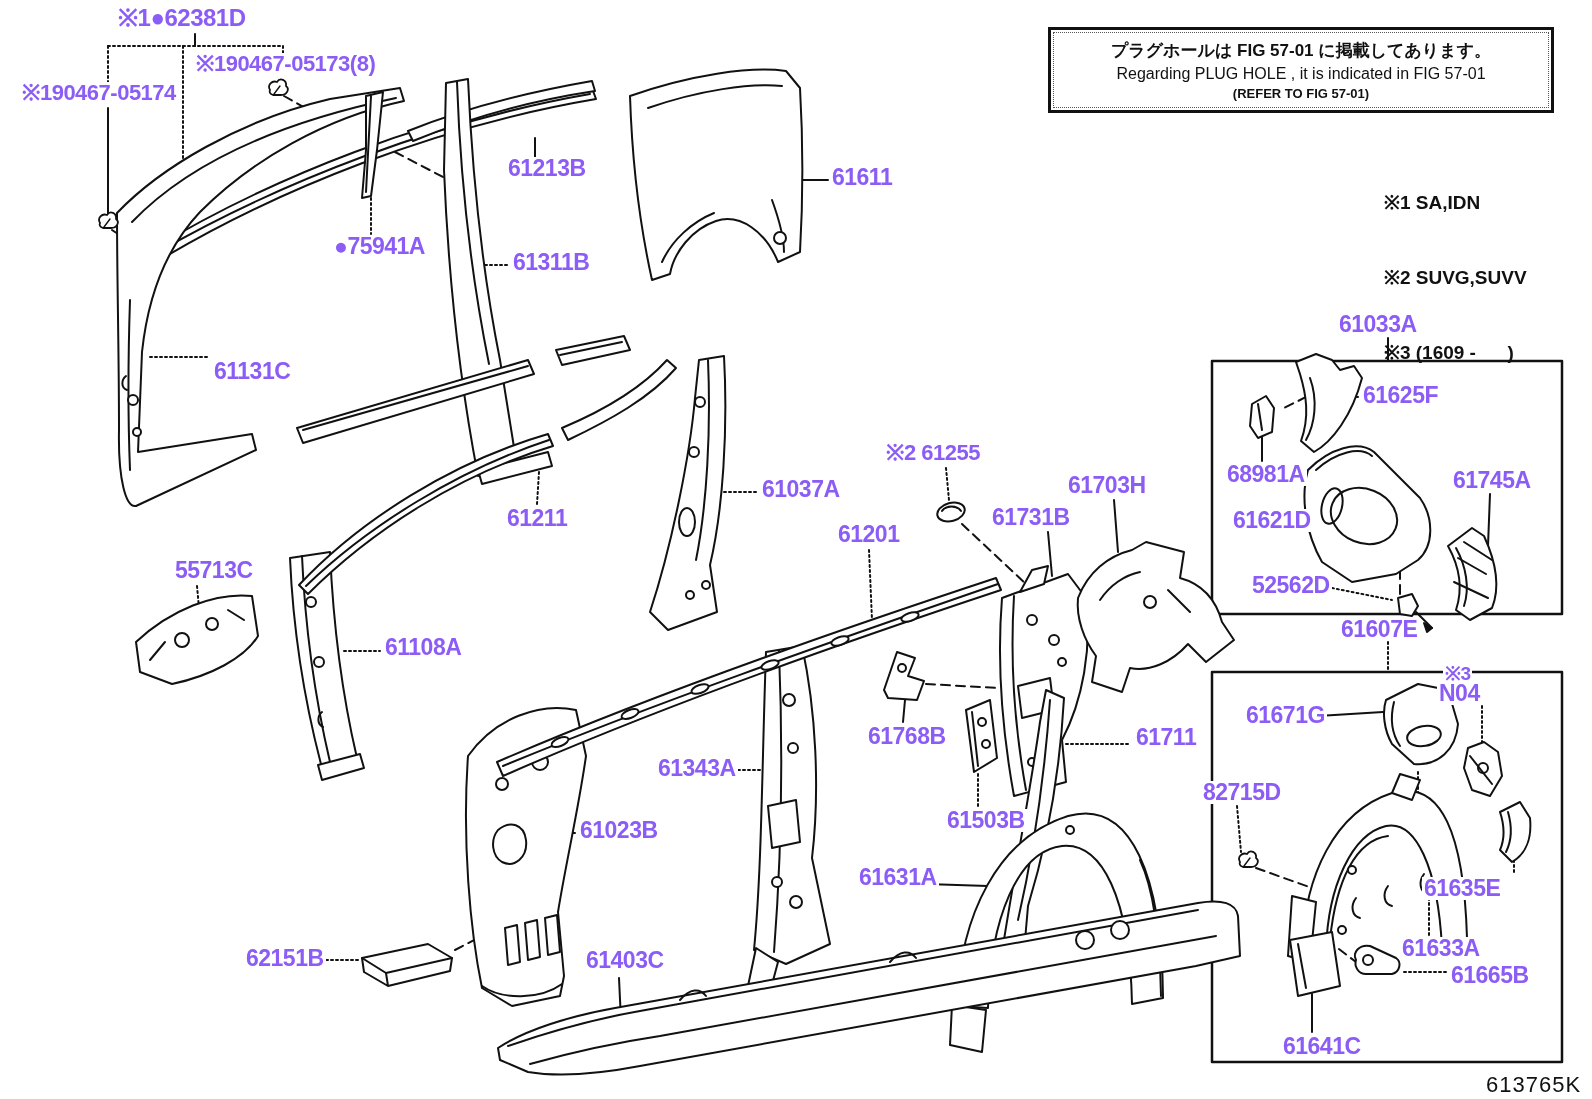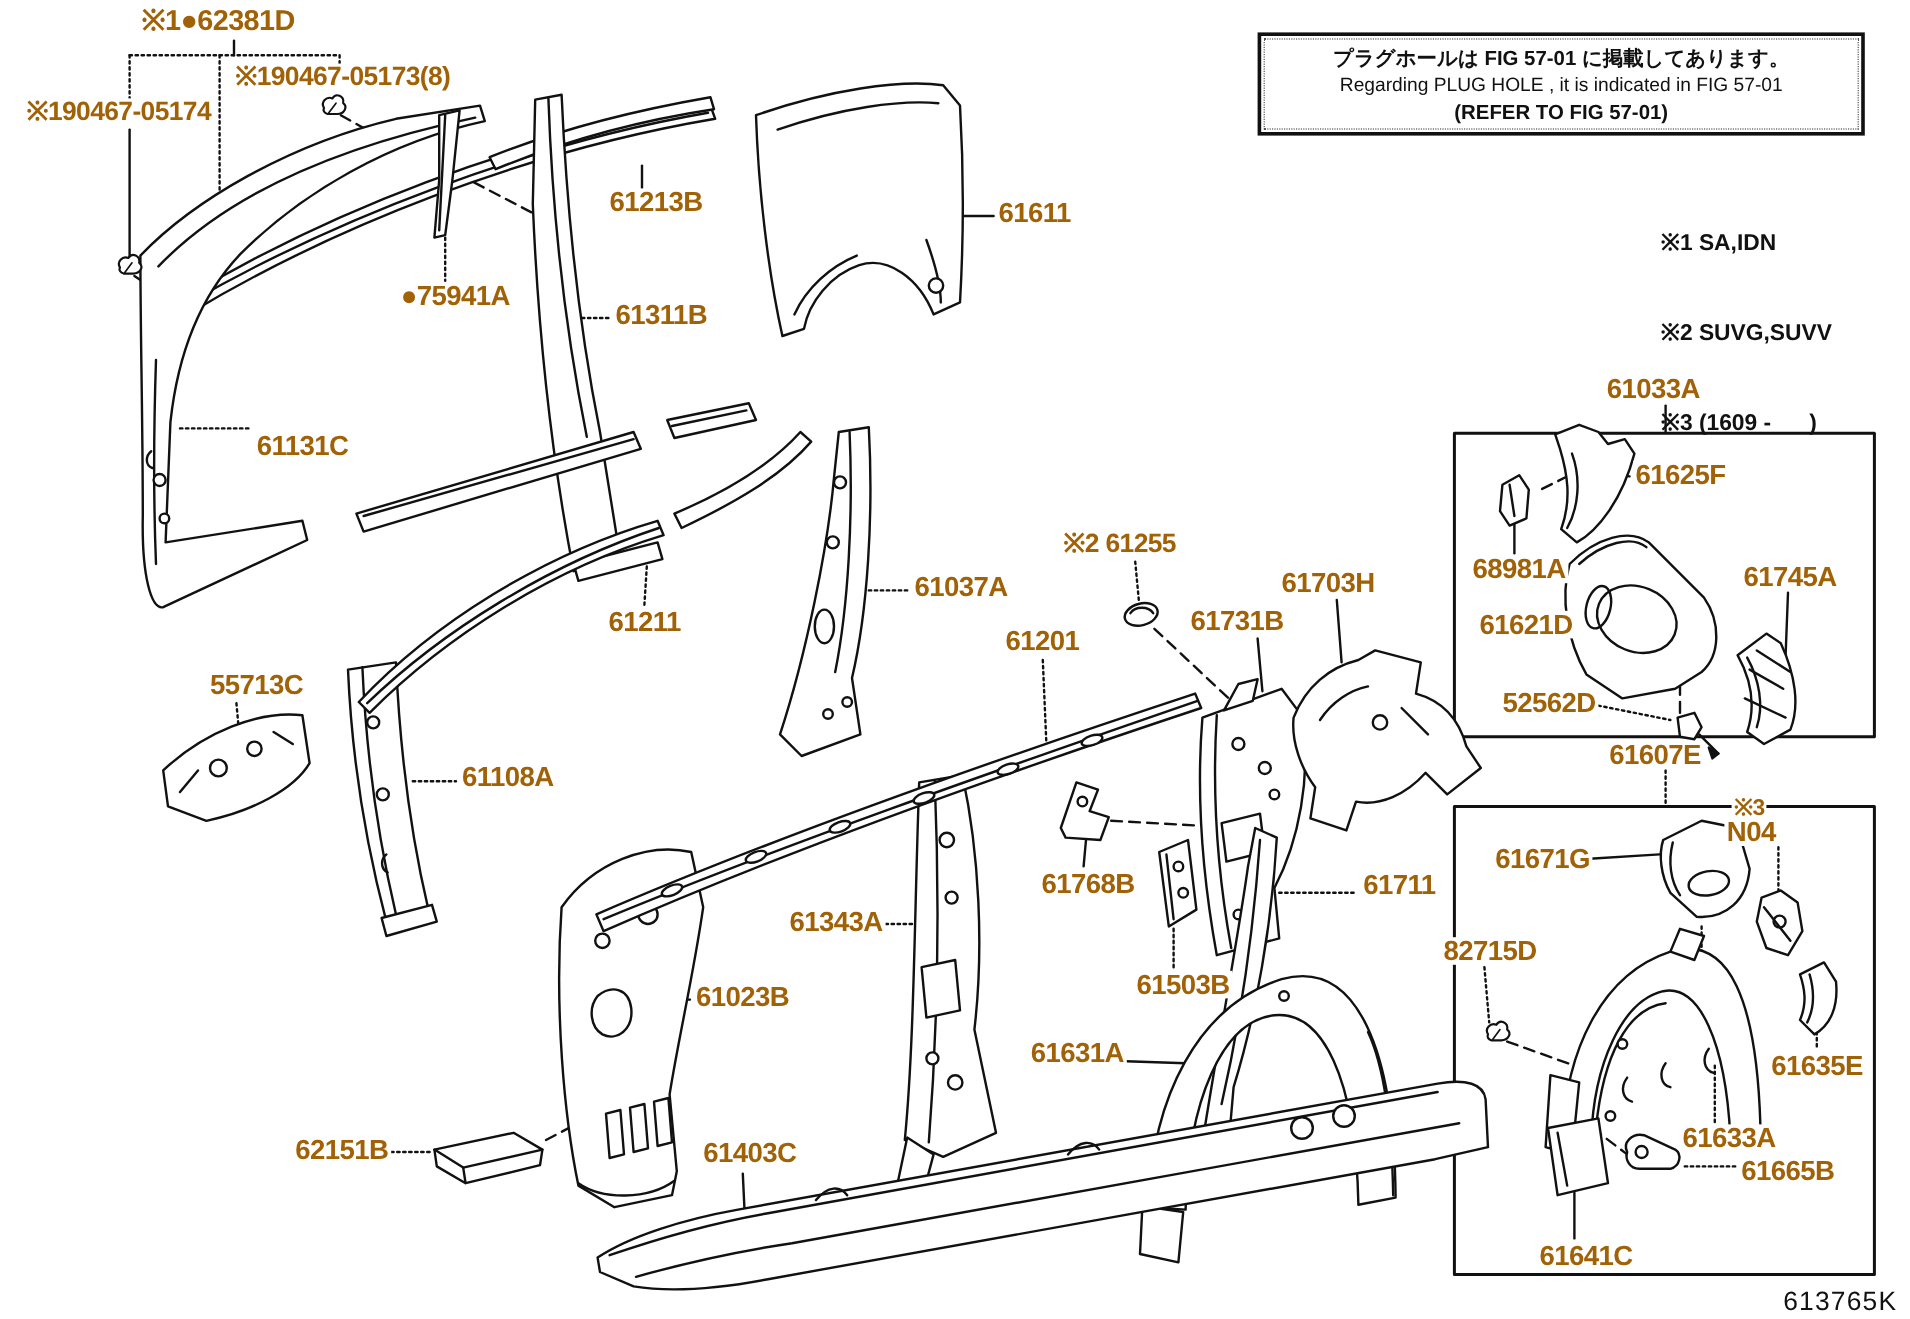--- a/index.html
+++ b/index.html
@@ -1,27 +1,27 @@
 <!DOCTYPE html>
 <html><head>
 <meta charset="utf-8">
 <style>
   html,body{margin:0;padding:0;background:#fff;}
   .page{position:relative;width:1592px;height:1099px;background:#fff;overflow:hidden;
         font-family:"Liberation Sans",sans-serif;color:#111;}
   svg{position:absolute;left:0;top:0;}
   .plabel{position:absolute;font-weight:bold;line-height:1;white-space:pre;
-          background:#fff;padding:0 2px;letter-spacing:-0.5px;color:#a16207;}
+          background:#fff;padding:0 2px;letter-spacing:-0.5px;color:#8b5cf6;}
   .notebox{position:absolute;left:1048px;top:27px;width:500px;height:80px;
            border:3px solid #111;outline:1px dotted #555;outline-offset:-6px;
            display:flex;flex-direction:column;justify-content:center;align-items:center;
            background:#fff;}
   .notebox .l1{font-size:17px;font-weight:bold;}
   .notebox .l2{font-size:16px;margin-top:3px;}
-  .notebox .l3{font-size:17px;font-weight:bold;margin-top:3px;}
+  .notebox .l3{font-size:13px;font-weight:bold;margin-top:3px;}
   .sidenotes{position:absolute;left:1384px;top:140px;font-size:19px;font-weight:bold;line-height:25px;white-space:pre;}
   .legend{position:absolute;left:12px;top:952px;font-size:20px;line-height:1;}
   .legend div{margin-bottom:9px;white-space:pre;}
   .legend .ja{font-weight:bold;font-size:21px;}
   .legend .n04{font-size:19px;letter-spacing:0.2px;}
   .diagcode{position:absolute;left:1486px;top:1072px;font-size:22px;letter-spacing:1px;}
 </style>
 </head>
 <body>
 
@@ -365,21 +365,21 @@
       <div class="plabel" style="left: 1066px; top: 474px; font-size: 23px;">61703H</div>
       <div class="plabel" style="left: 505px; top: 507px; font-size: 23px;">61211</div>
       <div class="plabel" style="left: 836px; top: 523px; font-size: 23px;">61201</div>
       <div class="plabel" style="left: 173px; top: 559px; font-size: 23px;">55713C</div>
       <div class="plabel" style="left: 383px; top: 636px; font-size: 23px;">61108A</div>
       <div class="plabel" style="left: 1339px; top: 618px; font-size: 23px;">61607E</div>
       <div class="plabel" style="left: 1244px; top: 704px; font-size: 23px;">61671G</div>
       <div class="plabel" style="left: 1443px; top: 664px; font-size: 19px;">※3</div>
       <div class="plabel" style="left: 1437px; top: 682px; font-size: 23px;">N04</div>
       <div class="plabel" style="left: 1201px; top: 781px; font-size: 23px;">82715D</div>
-      <div class="plabel" style="left: 1474px; top: 877px; font-size: 23px;">61635E</div>
+      <div class="plabel" style="left: 1422px; top: 877px; font-size: 23px;">61635E</div>
       <div class="plabel" style="left: 1400px; top: 937px; font-size: 23px;">61633A</div>
       <div class="plabel" style="left: 1449px; top: 964px; font-size: 23px;">61665B</div>
       <div class="plabel" style="left: 1281px; top: 1035px; font-size: 23px;">61641C</div>
       <div class="plabel" style="left: 1134px; top: 726px; font-size: 23px;">61711</div>
       <div class="plabel" style="left: 866px; top: 725px; font-size: 23px;">61768B</div>
       <div class="plabel" style="left: 945px; top: 809px; font-size: 23px;">61503B</div>
       <div class="plabel" style="left: 857px; top: 866px; font-size: 23px;">61631A</div>
       <div class="plabel" style="left: 656px; top: 757px; font-size: 23px;">61343A</div>
       <div class="plabel" style="left: 578px; top: 819px; font-size: 23px;">61023B</div>
       <div class="plabel" style="left: 584px; top: 949px; font-size: 23px;">61403C</div>

